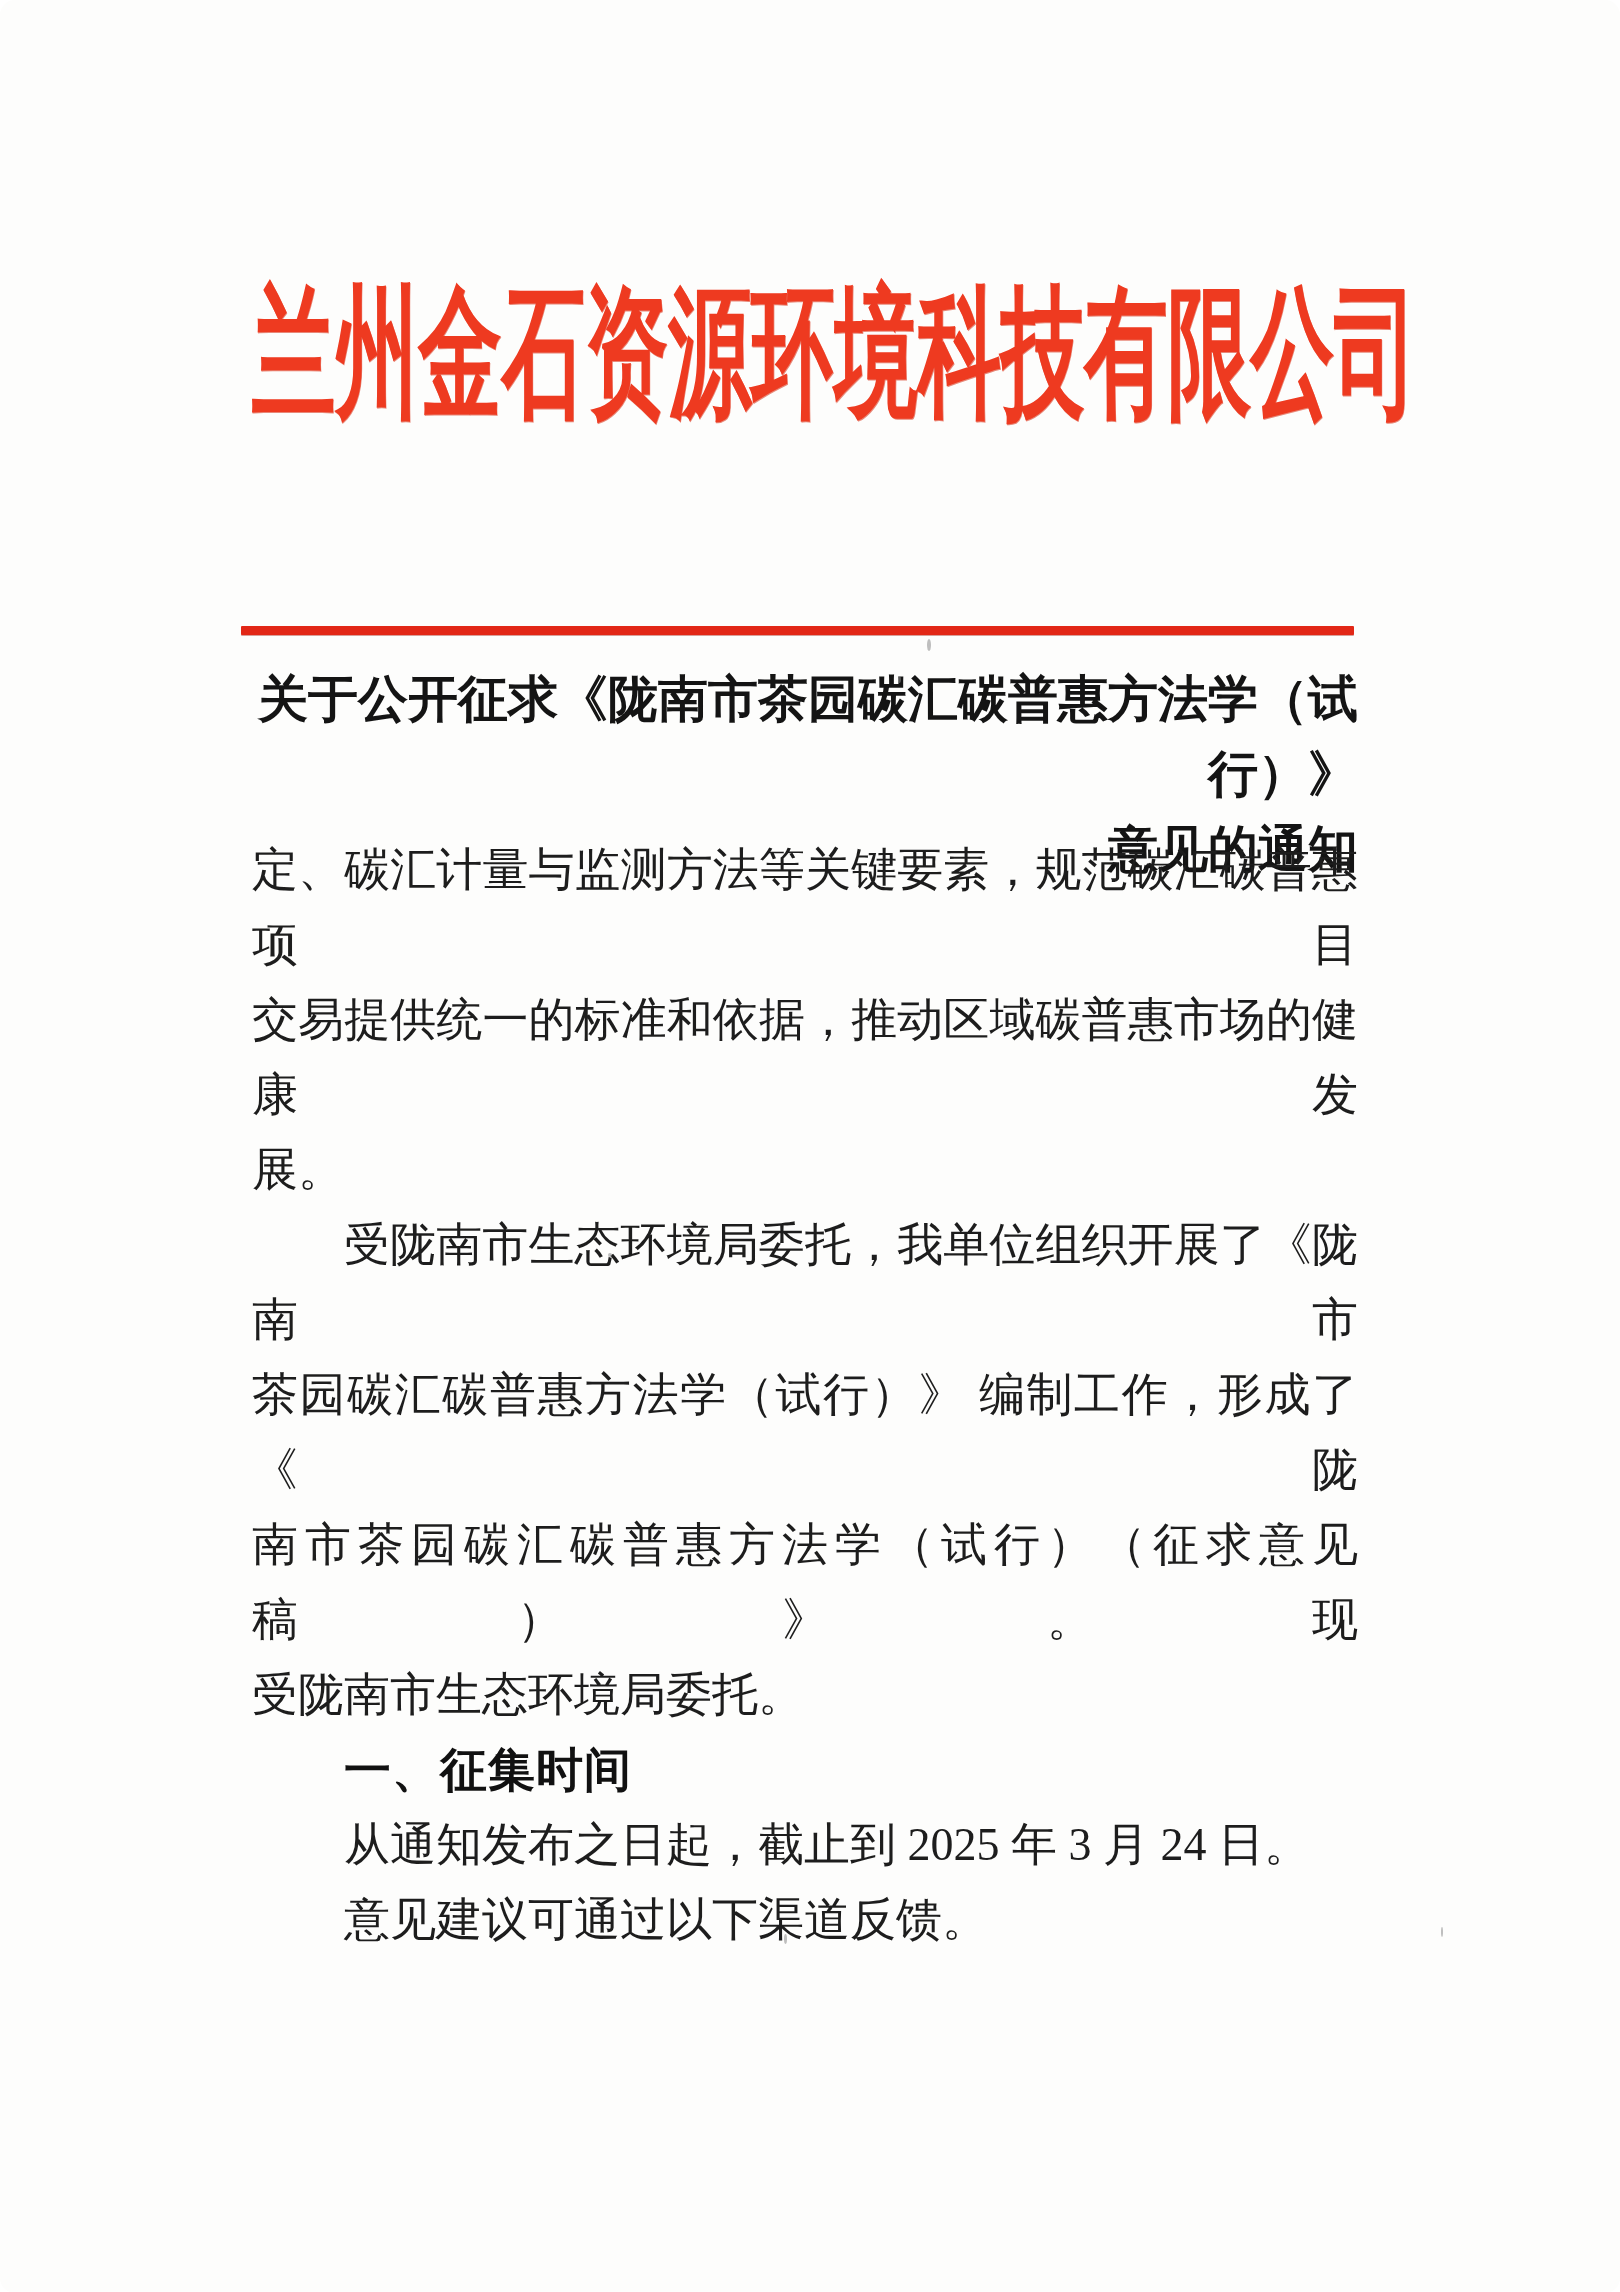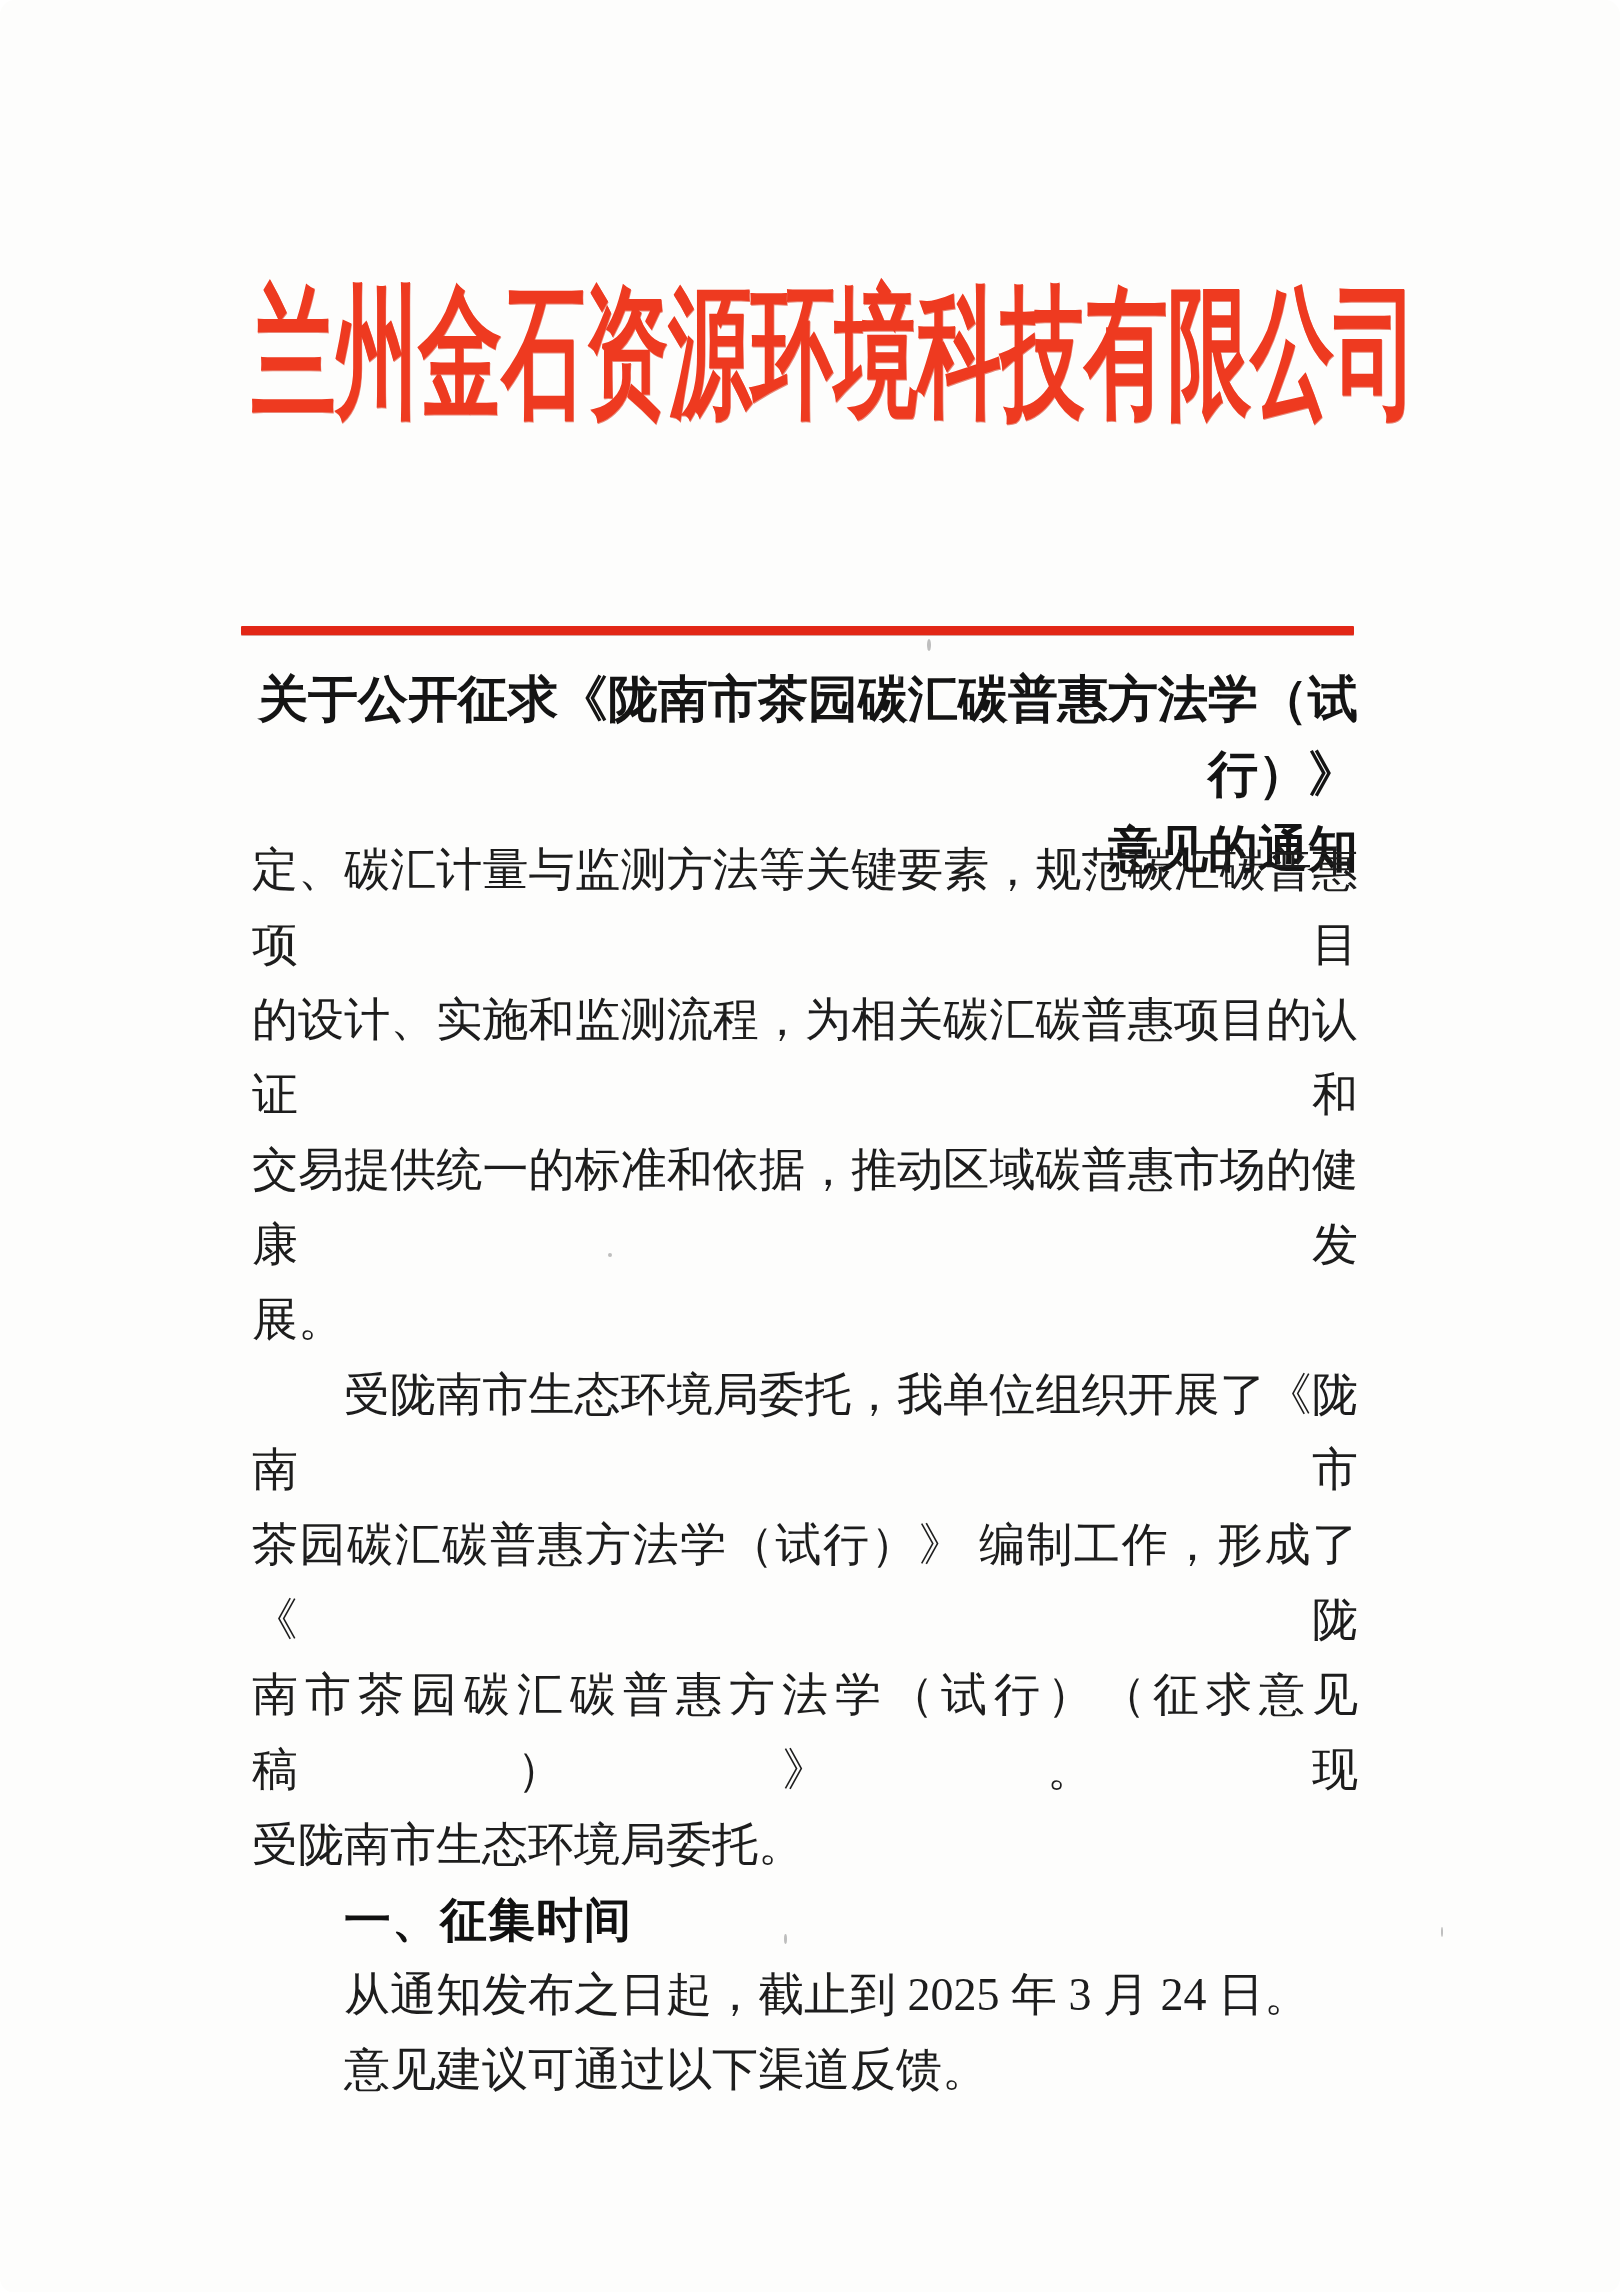--- a/index.html
+++ b/index.html
@@ -110,21 +110,20 @@
 
   <div class="red-rule"></div>
 
   <div class="title-block">
     <div class="line">关于公开征求《陇南市茶园碳汇碳普惠方法学（试行）》</div>
     <div class="line">意见的通知</div>
   </div>
 
   <div class="body-block">
     <div class="line just">定、碳汇计量与监测方法等关键要素，规范碳汇碳普惠项目</div>
-    <div class="line just">的设计、实施和监测流程，为相关碳汇碳普惠项目的认证和</div>
     <div class="line just">交易提供统一的标准和依据，推动区域碳普惠市场的健康发</div>
     <div class="line">展。</div>
     <div class="line just indent">受陇南市生态环境局委托，我单位组织开展了《陇南市</div>
     <div class="line just">茶园碳汇碳普惠方法学（试行）》 编制工作，形成了《陇</div>
     <div class="line just">南市茶园碳汇碳普惠方法学（试行）（征求意见稿）》。现</div>
     <div class="line">受陇南市生态环境局委托。</div>
     <div class="line indent heading">一、征集时间</div>
     <div class="line indent">从通知发布之日起，截止到 2025 年 3 月 24 日。</div>
     <div class="line indent">意见建议可通过以下渠道反馈。</div>
 

